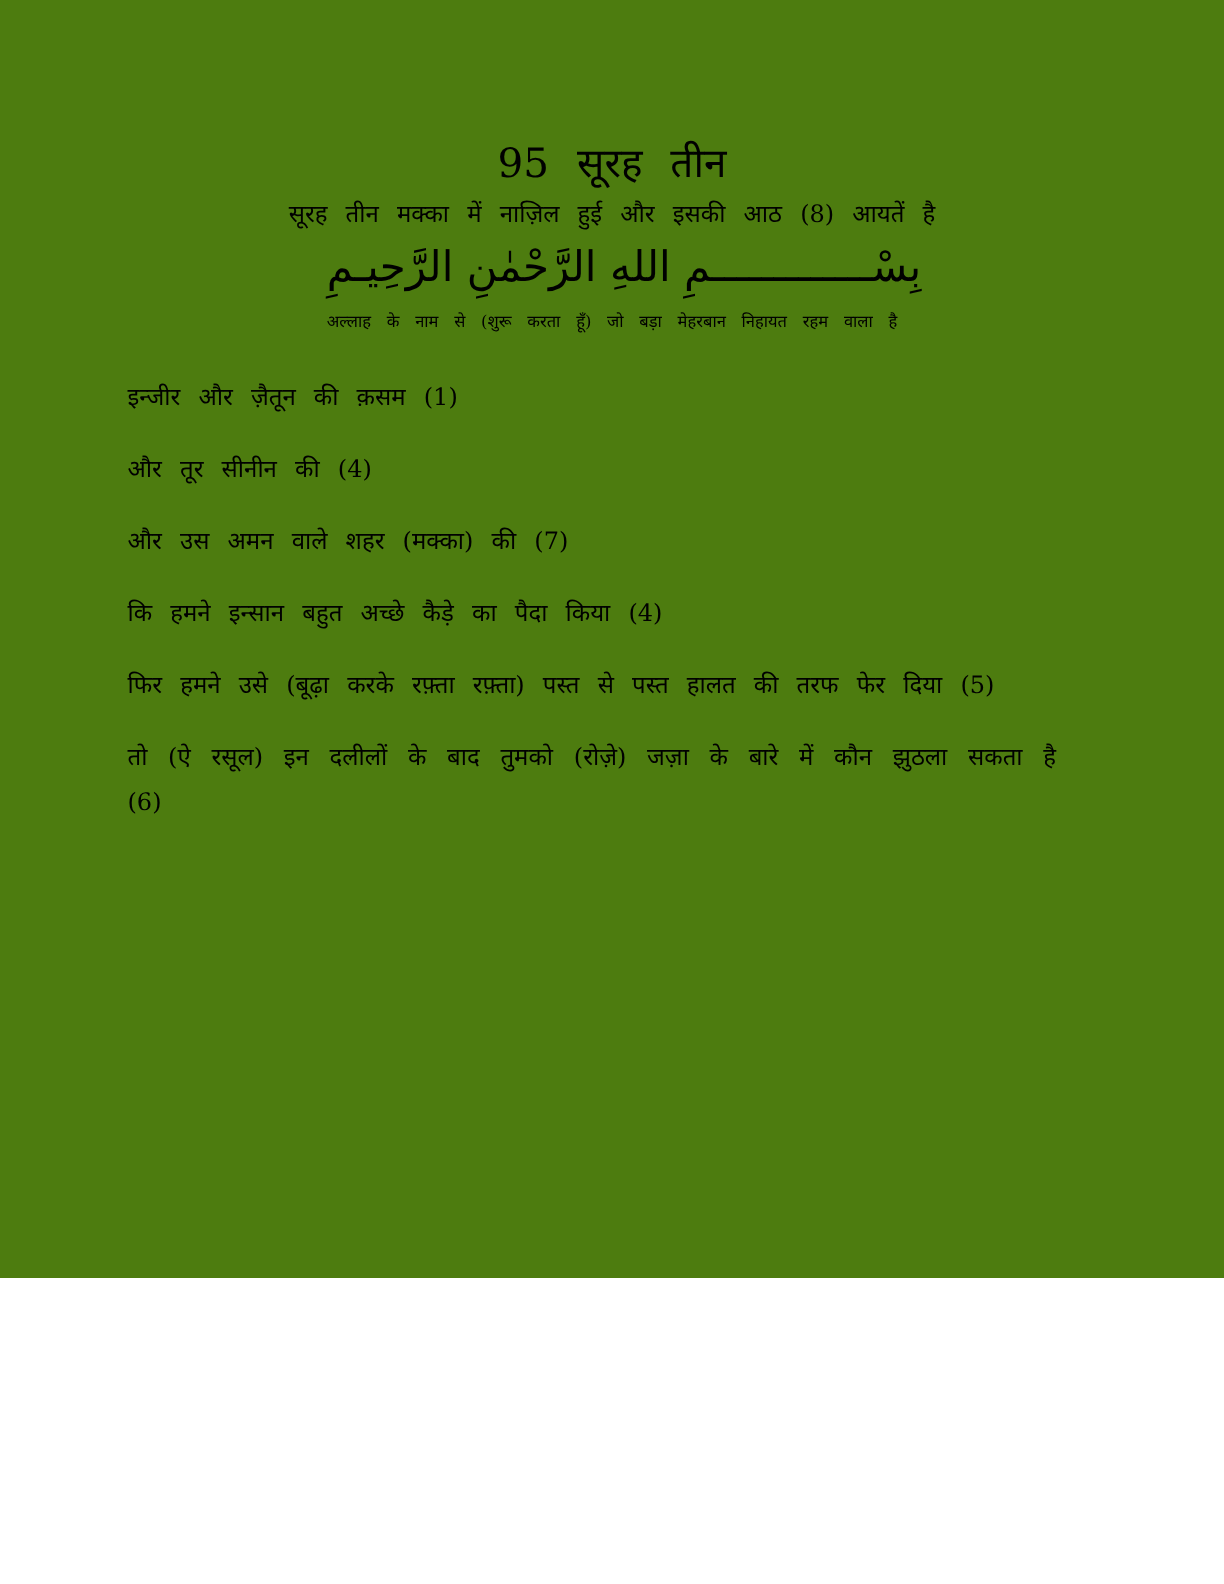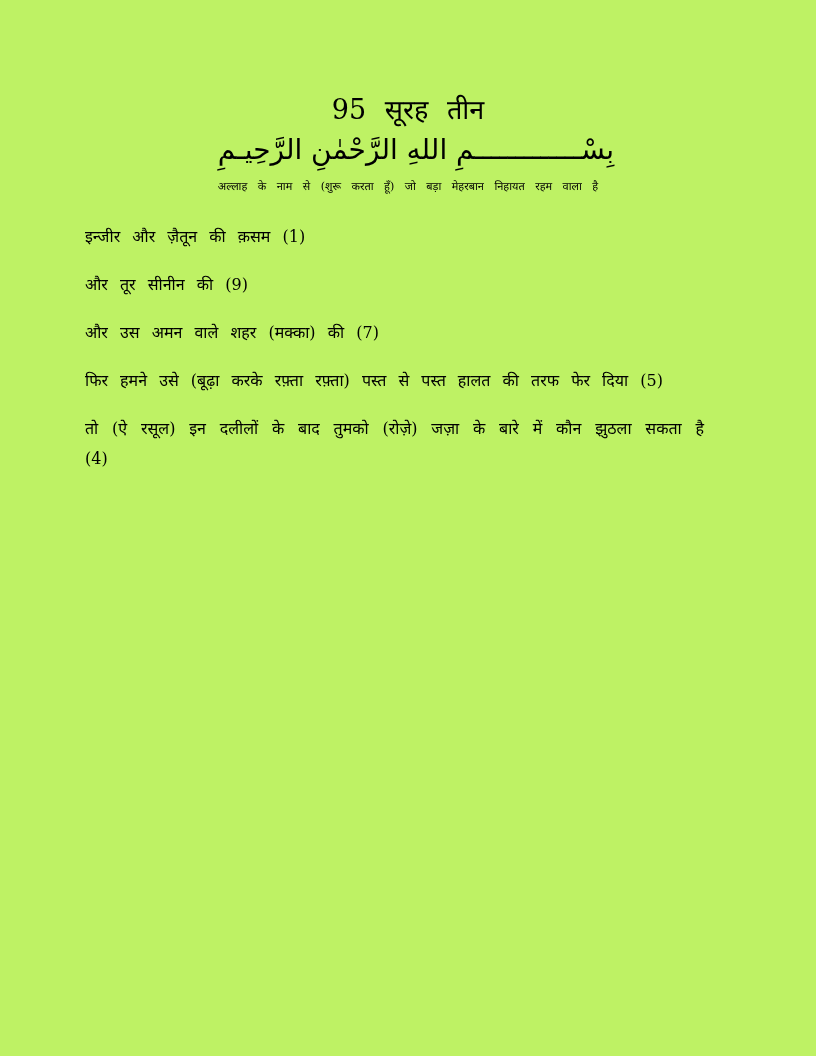--- a/index.html
+++ b/index.html
@@ -9,24 +9,24 @@
   }
   body {
     width: 816px;
     height: 1056px;
     overflow: hidden;
     color: #000000;
     font-family: "DejaVu Serif", "Liberation Serif", serif;
   }
   .page {
     width: 816px;
-    height: 1056px;
+    height: 852px;
     box-sizing: border-box;
     padding-top: 92px;
-    background: #bef264;
+    background: #4d7c0f;
   }
   .doc-header {
     text-align: center;
   }
   .surah-title {
     font-size: 27px;
     font-weight: 400;
     line-height: 36px;
     margin: 0;
     word-spacing: 10px;
@@ -64,27 +64,29 @@
   }
 </style>
 </head>
 <body>
 
 <div class="page">
 
   <div class="doc-header">
     <h1 class="surah-title">95 सूरह तीन</h1>
 
+    <p class="surah-subtitle">सूरह तीन मक्का में नाज़िल हुई और इसकी आठ (8) आयतें है</p>
 
     <div class="bismillah" lang="ar" dir="rtl">بِسْـــــــــــــمِ اللهِ الرَّحْمٰنِ الرَّحِيـمِ</div>
 
     <p class="bismillah-translation">अल्लाह के नाम से (शुरू करता हूँ) जो बड़ा मेहरबान निहायत रहम वाला है</p>
   </div>
 
   <div class="verses">
     <p class="verse">इन्जीर और ज़ैतून की क़सम (1)</p>
-    <p class="verse">और तूर सीनीन की (9)</p>
+    <p class="verse">और तूर सीनीन की (4)</p>
     <p class="verse">और उस अमन वाले शहर (मक्का) की (7)</p>
+    <p class="verse">कि हमने इन्सान बहुत अच्छे कैड़े का पैदा किया (4)</p>
     <p class="verse">फिर हमने उसे (बूढ़ा करके रफ़्ता रफ़्ता) पस्त से पस्त हालत की तरफ फेर दिया (5)</p>
-    <p class="verse">तो (ऐ रसूल) इन दलीलों के बाद तुमको (रोज़े) जज़ा के बारे में कौन झुठला सकता है (4)</p>
+    <p class="verse">तो (ऐ रसूल) इन दलीलों के बाद तुमको (रोज़े) जज़ा के बारे में कौन झुठला सकता है (6)</p>
   </div>
 
 </div>
 
 </body></html>

